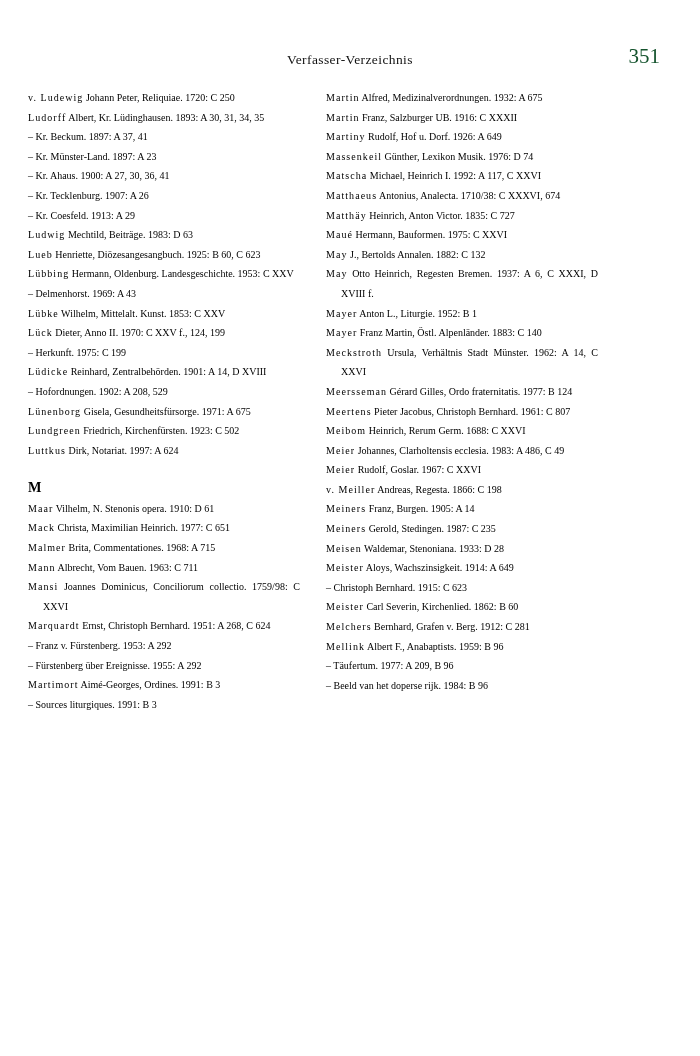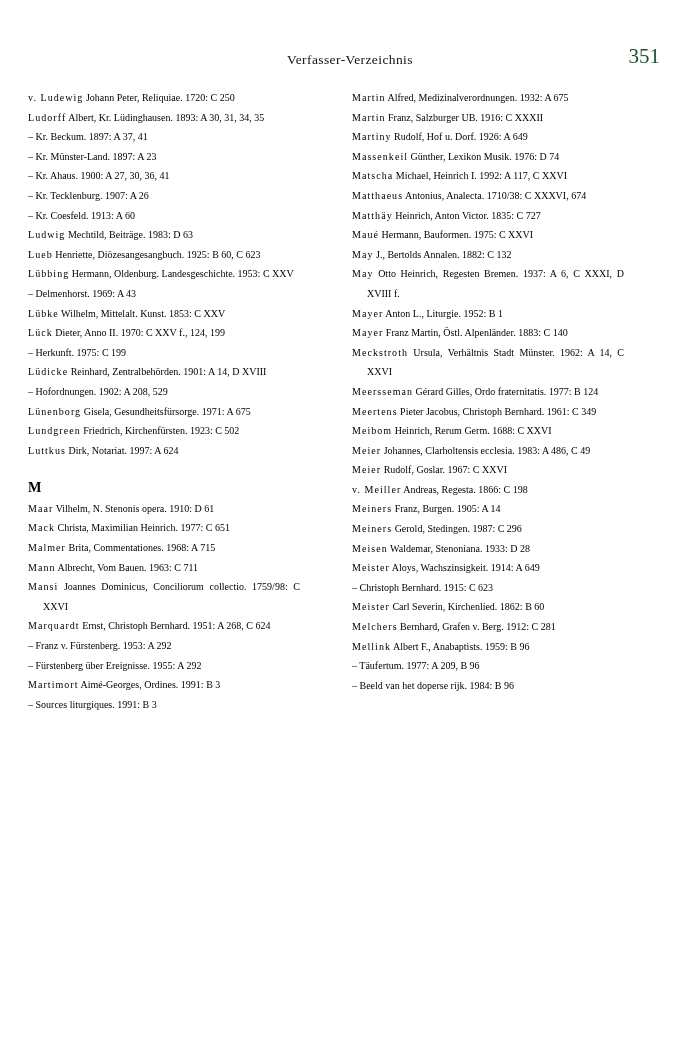--- a/index.html
+++ b/index.html
@@ -50,21 +50,21 @@
     left: 28px;
     top: 88px;
     width: 644px;
     display: flex;
     gap: 26px;
   }
   .col {
     width: 272px;
   }
   .col.left { margin-left: 0; }
-  .col.right { margin-left: 26px; }
+  .col.right { }
 
   .entry {
     font-size: 10px;
     line-height: 19.6px;
     margin: 0;
     padding: 0;
     text-align: justify;
   }
   
   .entry.main {
@@ -99,21 +99,21 @@
   <div class="folio">351</div>
 
   <div class="columns">
     <div class="col left" id="col-left">
         <p class="entry main"><span class="sp">v. Ludewig</span><span> Johann Peter, Reliquiae. 1720: C 250</span></p>
         <p class="entry main"><span class="sp">Ludorff</span><span> Albert, Kr. Lüdinghausen. 1893: A 30, 31, 34, 35</span></p>
         <p class="entry sub"><span>– Kr. Beckum. 1897: A 37, 41</span></p>
         <p class="entry sub"><span>– Kr. Münster-Land. 1897: A 23</span></p>
         <p class="entry sub"><span>– Kr. Ahaus. 1900: A 27, 30, 36, 41</span></p>
         <p class="entry sub"><span>– Kr. Tecklenburg. 1907: A 26</span></p>
-        <p class="entry sub"><span>– Kr. Coesfeld. 1913: A 60</span></p>
+        <p class="entry sub"><span>– Kr. Coesfeld. 1913: A 29</span></p>
         <p class="entry main"><span class="sp">Ludwig</span><span> Mechtild, Beiträge. 1983: D 63</span></p>
         <p class="entry main"><span class="sp">Lueb</span><span> Henriette, Diözesangesangbuch. 1925: B 60, C 623</span></p>
         <p class="entry main"><span class="sp">Lübbing</span><span> Hermann, Oldenburg. Landesgeschichte. 1953: C XXV</span></p>
         <p class="entry sub"><span>– Delmenhorst. 1969: A 43</span></p>
         <p class="entry main"><span class="sp">Lübke</span><span> Wilhelm, Mittelalt. Kunst. 1853: C XXV</span></p>
         <p class="entry main"><span class="sp">Lück</span><span> Dieter, Anno II. 1970: C XXV f., 124, 199</span></p>
         <p class="entry sub"><span>– Herkunft. 1975: C 199</span></p>
         <p class="entry main"><span class="sp">Lüdicke</span><span> Reinhard, Zentralbehörden. 1901: A 14, D XVIII</span></p>
         <p class="entry sub"><span>– Hofordnungen. 1902: A 208, 529</span></p>
         <p class="entry main"><span class="sp">Lünenborg</span><span> Gisela, Gesundheitsfürsorge. 1971: A 675</span></p>
@@ -139,27 +139,27 @@
         <p class="entry main"><span class="sp">Matscha</span><span> Michael, Heinrich I. 1992: A 117, C XXVI</span></p>
         <p class="entry main"><span class="sp">Matthaeus</span><span> Antonius, Analecta. 1710/38: C XXXVI, 674</span></p>
         <p class="entry main"><span class="sp">Matthäy</span><span> Heinrich, Anton Victor. 1835: C 727</span></p>
         <p class="entry main"><span class="sp">Maué</span><span> Hermann, Bauformen. 1975: C XXVI</span></p>
         <p class="entry main"><span class="sp">May</span><span> J., Bertolds Annalen. 1882: C 132</span></p>
         <p class="entry main"><span class="sp">May</span><span> Otto Heinrich, Regesten Bremen. 1937: A 6, C XXXI, D XVIII f.</span></p>
         <p class="entry main"><span class="sp">Mayer</span><span> Anton L., Liturgie. 1952: B 1</span></p>
         <p class="entry main"><span class="sp">Mayer</span><span> Franz Martin, Östl. Alpenländer. 1883: C 140</span></p>
         <p class="entry main"><span class="sp">Meckstroth</span><span> Ursula, Verhältnis Stadt Münster. 1962: A 14, C XXVI</span></p>
         <p class="entry main"><span class="sp">Meersseman</span><span> Gérard Gilles, Ordo fraternitatis. 1977: B 124</span></p>
-        <p class="entry main"><span class="sp">Meertens</span><span> Pieter Jacobus, Christoph Bernhard. 1961: C 349</span></p>
+        <p class="entry main"><span class="sp">Meertens</span><span> Pieter Jacobus, Christoph Bernhard. 1961: C 807</span></p>
         <p class="entry main"><span class="sp">Meibom</span><span> Heinrich, Rerum Germ. 1688: C XXVI</span></p>
         <p class="entry main"><span class="sp">Meier</span><span> Johannes, Clarholtensis ecclesia. 1983: A 486, C 49</span></p>
         <p class="entry main"><span class="sp">Meier</span><span> Rudolf, Goslar. 1967: C XXVI</span></p>
         <p class="entry main"><span class="sp">v. Meiller</span><span> Andreas, Regesta. 1866: C 198</span></p>
         <p class="entry main"><span class="sp">Meiners</span><span> Franz, Burgen. 1905: A 14</span></p>
-        <p class="entry main"><span class="sp">Meiners</span><span> Gerold, Stedingen. 1987: C 296</span></p>
+        <p class="entry main"><span class="sp">Meiners</span><span> Gerold, Stedingen. 1987: C 235</span></p>
         <p class="entry main"><span class="sp">Meisen</span><span> Waldemar, Stenoniana. 1933: D 28</span></p>
         <p class="entry main"><span class="sp">Meister</span><span> Aloys, Wachszinsigkeit. 1914: A 649</span></p>
         <p class="entry sub"><span>– Christoph Bernhard. 1915: C 623</span></p>
         <p class="entry main"><span class="sp">Meister</span><span> Carl Severin, Kirchenlied. 1862: B 60</span></p>
         <p class="entry main"><span class="sp">Melchers</span><span> Bernhard, Grafen v. Berg. 1912: C 281</span></p>
         <p class="entry main"><span class="sp">Mellink</span><span> Albert F., Anabaptists. 1959: B 96</span></p>
         <p class="entry sub"><span>– Täufertum. 1977: A 209, B 96</span></p>
         <p class="entry sub"><span>– Beeld van het doperse rijk. 1984: B 96</span></p>
       </div>
   </div>

